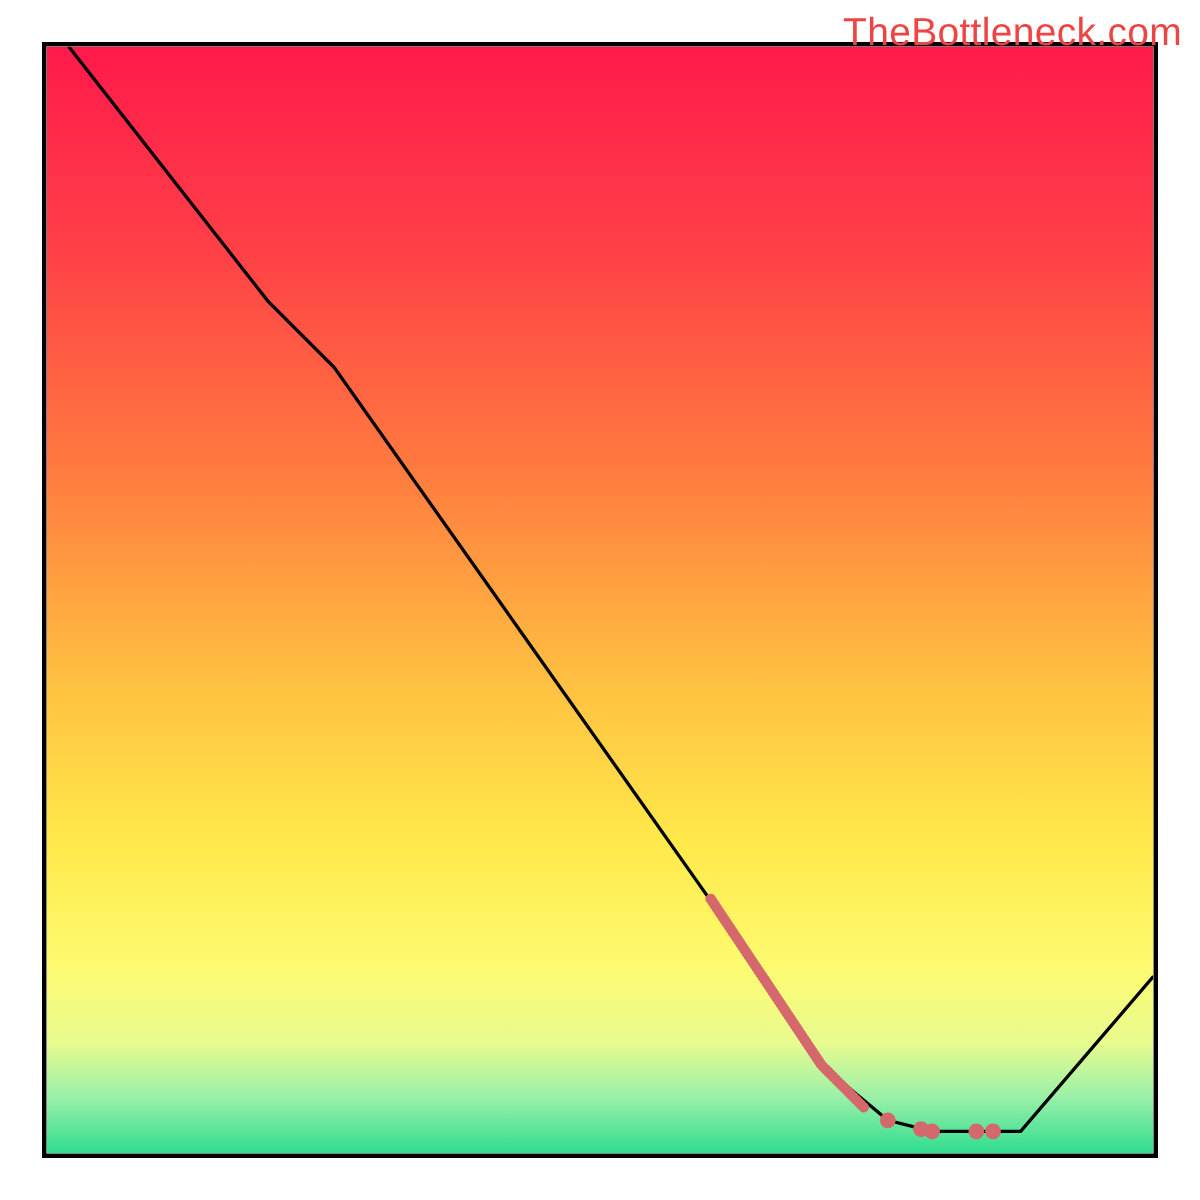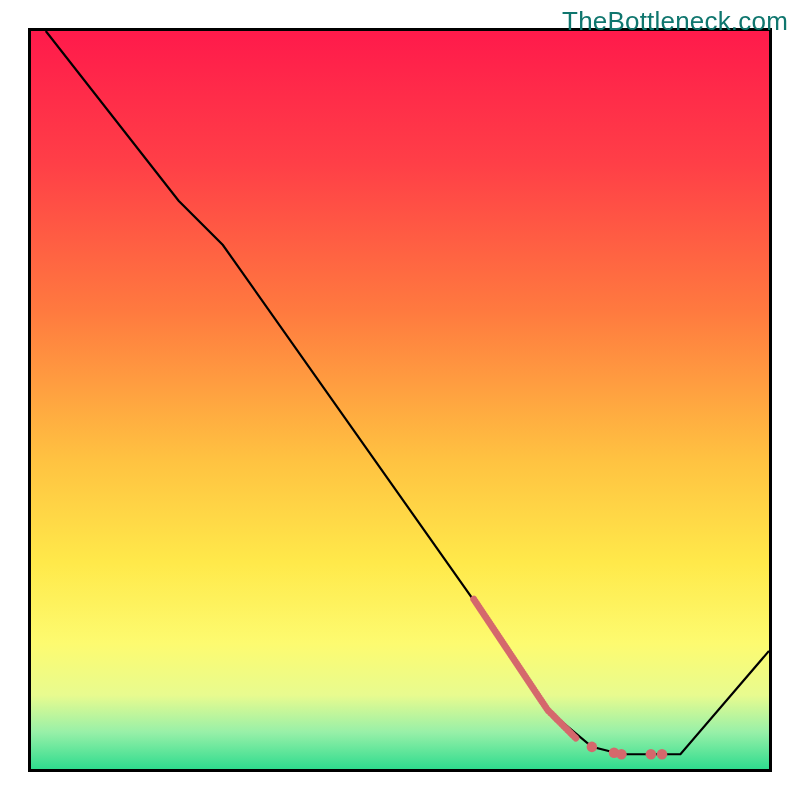--- a/index.html
+++ b/index.html
@@ -14,21 +14,21 @@
     position: relative;
     width: 800px;
     height: 800px;
   }
   .watermark {
     position: absolute;
     top: 6px;
     right: 12px;
     font-size: 26px;
     font-weight: 500;
-    color: #0f766e;
+    color: #ef4444;
     letter-spacing: 0.2px;
     z-index: 5;
   }
   .plot-border {
     position: absolute;
     left: 28px;
     top: 28px;
     width: 744px;
     height: 744px;
     border: 3px solid #000;

